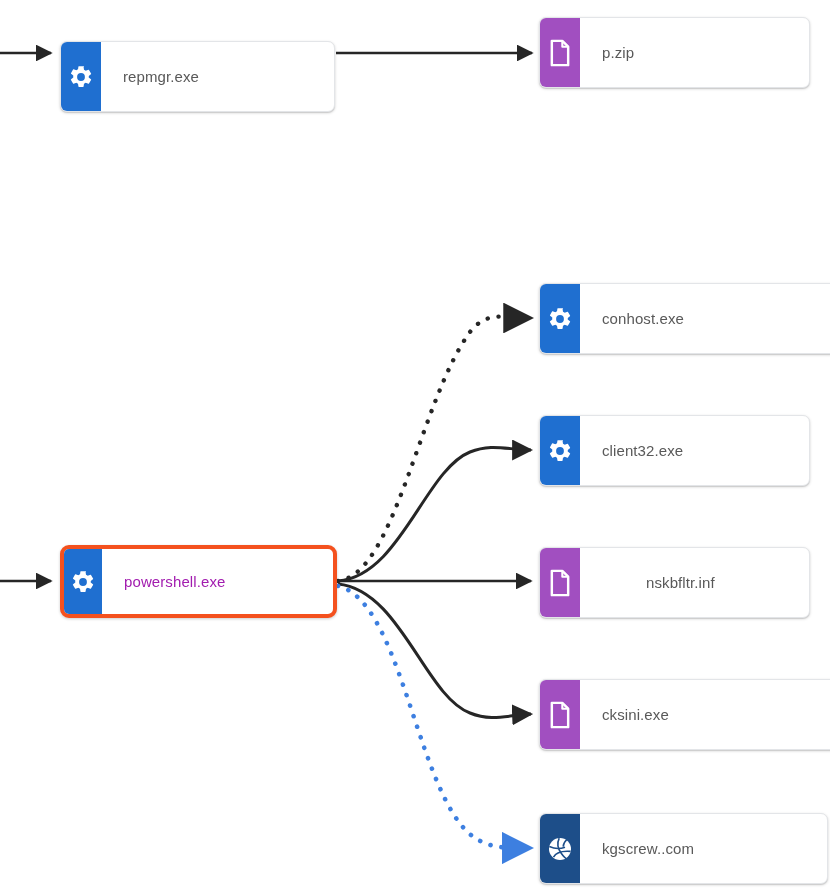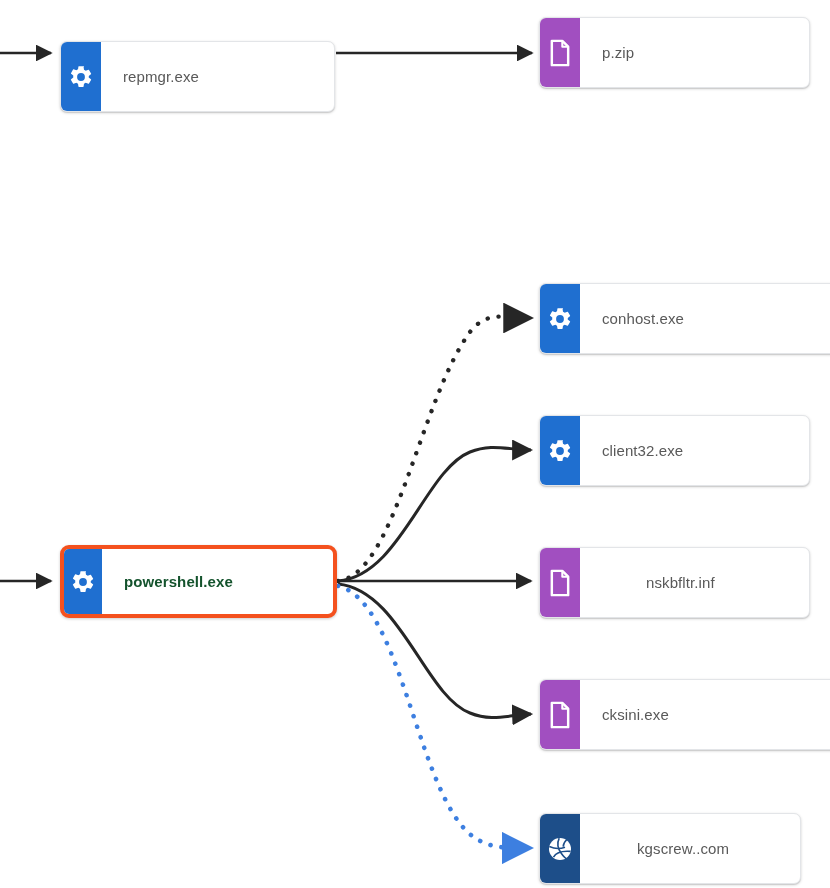--- a/index.html
+++ b/index.html
@@ -58,22 +58,22 @@
     flex: 1 1 auto;
     display: flex;
     align-items: center;
     padding-left: 22px;
     font-size: 15px;
     color: #595959;
     letter-spacing: 0.1px;
     white-space: nowrap;
   }
   .node.selected .node-label {
-    color: #14532d;
-    font-weight: bold;
+    color: #a21caf;
+    font-weight: normal;
   }
   .node-icon svg { display: block; }
 </style>
 </head>
 <body>
 
 <div id="canvas">
 
   <svg id="edge-layer" viewBox="0 0 830 888" width="830" height="888" xmlns="http://www.w3.org/2000/svg">
     <defs>
@@ -161,21 +161,21 @@
   <div class="node" style="left:539px; top:679px; width:314px; height:71px;">
     <div class="node-icon icon-file">
       <svg width="24" height="28" viewBox="0 0 20 24" aria-hidden="true">
         <path fill="none" stroke="#ffffff" stroke-width="2.1" stroke-linejoin="round" d="M3 1.6 L12 1.6 L17 6.6 L17 22.4 L3 22.4 Z"></path>
         <path fill="none" stroke="#ffffff" stroke-width="1.8" stroke-linejoin="round" d="M12 1.8 L12 6.6 L16.8 6.6"></path>
       </svg>
     </div>
     <div class="node-label">cksini.exe</div>
   </div>
 
-  <div class="node" style="left:539px; top:813px; width:262px; height:71px;gap:35px;">
+  <div class="node" style="left:539px; top:813px; width:289px; height:71px;">
     <div class="node-icon icon-network">
       <svg width="28" height="28" viewBox="0 0 28 28" aria-hidden="true">
         <circle cx="14" cy="14" r="11" fill="#ffffff"></circle>
         <path fill="none" stroke="#1d4e89" stroke-width="1.6" d="M3.3 11.5 C8 13.6, 13 14.4, 19 12.2"></path>
         <path fill="none" stroke="#1d4e89" stroke-width="1.6" d="M7.5 22.2 C9.5 18.5, 13.5 15.5, 24.6 16.4"></path>
         <path fill="none" stroke="#1d4e89" stroke-width="1.6" d="M13.2 3.1 C11.2 7.4, 11.4 13, 15.2 18.3 C17.6 21.7, 19.3 23.4, 21.3 24.2"></path>
         <path fill="none" stroke="#1d4e89" stroke-width="1.6" d="M20.9 4.5 C18.6 6.6, 17.3 8.9, 17.2 11.6"></path>
       </svg>
     </div>
     <div class="node-label">kgscrew..com</div>

